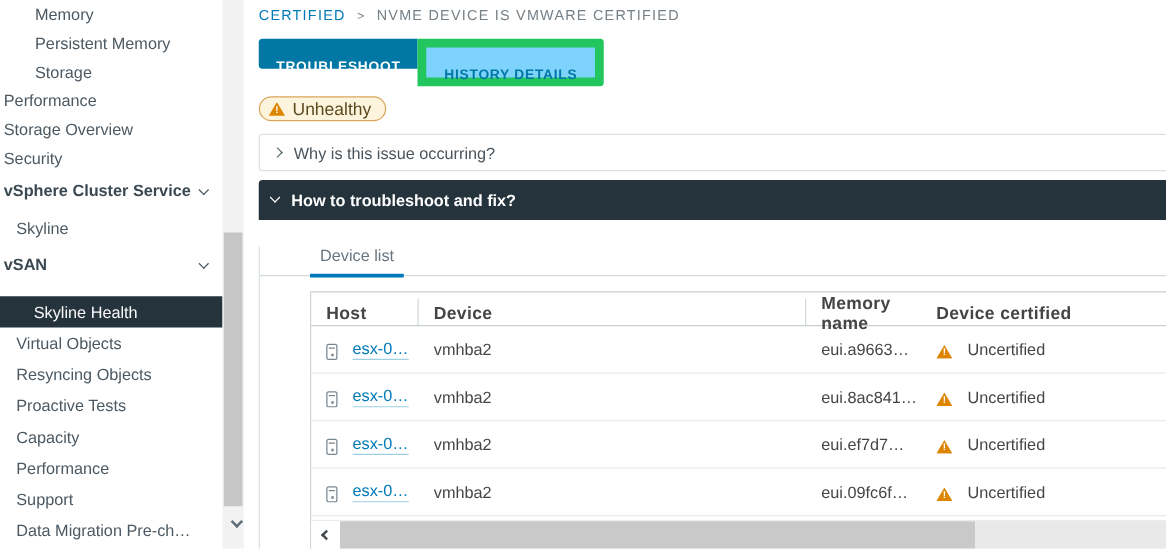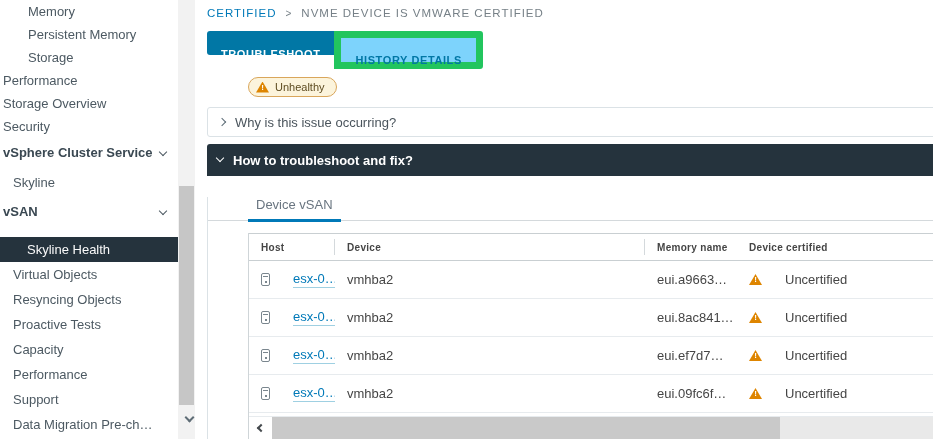--- a/index.html
+++ b/index.html
@@ -53,21 +53,21 @@
   .tabs { margin-top:12px; display:flex; }
   .tab { height:22px; line-height:22px; padding:12px 14px; font-size:11px;
     font-weight:700; letter-spacing:0.6px; cursor:pointer; }
   .tab.active { background:#0177a5; color:#fff; border-radius:3px 0 0 3px; }
   .tab.inactive { color:#0177a5; background:#7dd3fc; border:7px solid #22c55e;
     border-radius:0 3px 3px 0; line-height:20px; }
 
   .badge { margin-top:8px; display:inline-flex; align-items:center; gap:6px;
     height:20px; padding:0 11px 0 7px; background:#fcf4dc;
     border:1.5px solid #d9a65b; border-radius:11px;
-    font-size:11px; font-weight:500; color:#5d4b20;margin-left:41px; }
+    font-size:14px; font-weight:500; color:#5d4b20; }
 
   .warn-tri { position:relative; width:13px; height:11px; background:#de8500;
     clip-path:polygon(50% 0, 100% 100%, 0 100%);
     display:inline-flex; align-items:flex-end; justify-content:center; flex:none; }
   .warn-tri::after { content:"!"; color:#fff; font-size:8px; font-weight:700; line-height:10px; }
 
   .card1 { margin-top:10px; width:calc(100% + 12px); height:30px;
     border:1px solid #dbe2e6; border-radius:3px;
     display:flex; align-items:center; gap:10px; padding-left:11px;
     font-size:13px; color:#4a545c; cursor:pointer; }
@@ -87,26 +87,26 @@
   .tabrow { display:flex; margin-top:21px; border-bottom:1px solid #d4d9dc;
     width:calc(100% + 12px); }
   .devtab { margin-left:40px; margin-bottom:-2px; padding:0 8px 7px;
     font-size:13px; color:#697580; border-bottom:3px solid #0079b8; cursor:pointer; }
 
   .tbl { margin:12px 0 0 40px; width:calc(100% - 40px + 12px);
     border-left:1px solid #cfd5d8; font-size:13px; color:#454545; }
   .thead { display:grid; grid-template-columns:86px 310px 92px 1fr;
     height:28px; border-top:1px solid #c9cfd2; border-bottom:1px solid #c9cfd2; }
   .th { position:relative; display:flex; align-items:center; padding-left:12px;
-    font-size:10px; font-weight:600; letter-spacing:0.3px; color:#454545; }
+    font-size:14px; font-weight:600; letter-spacing:0.3px; color:#454545; }
   .th.sep::after { content:""; position:absolute; right:0; top:5px; bottom:5px;
     width:1px; background:#d4d9dc; }
   .tr { display:grid; grid-template-columns:86px 310px 92px 1fr;
     height:38px; align-items:center; border-bottom:1px solid #e7ebee; }
-  .td { display:flex; align-items:center; gap:23px; padding-left:12px;
+  .td { display:flex; align-items:flex-end; gap:12px; padding-left:12px;
     white-space:nowrap; overflow:hidden; }
 
   .host-icon { width:9px; height:13px; border:1px solid #7a868e; border-radius:2px;
     position:relative; flex:none; }
   .host-icon::before { content:""; position:absolute; left:1px; right:1px; top:2px;
     height:1px; background:#7a868e; }
   .host-icon::after { content:""; position:absolute; left:3px; bottom:2px;
     width:2px; height:2px; background:#7a868e; }
   .host-link { color:#0079b8; text-decoration:none; border-bottom:1px solid #9fd0e2;
     padding-bottom:1px; cursor:pointer; }
@@ -182,21 +182,21 @@
   </div>
 
   <div class="card2-header">
     <span class="chev-down-w"></span>
     <span>How to troubleshoot and fix?</span>
   </div>
 
   <section class="card2-body">
 
     <div class="tabrow">
-      <span class="devtab">Device vSAN</span>
+      <span class="devtab">Device list</span>
     </div>
 
     <div class="tbl">
       <div class="thead">
         <div class="th sep">Host</div>
         <div class="th sep">Device</div>
         <div class="th">Memory name</div>
         <div class="th">Device certified</div>
       </div>
 

